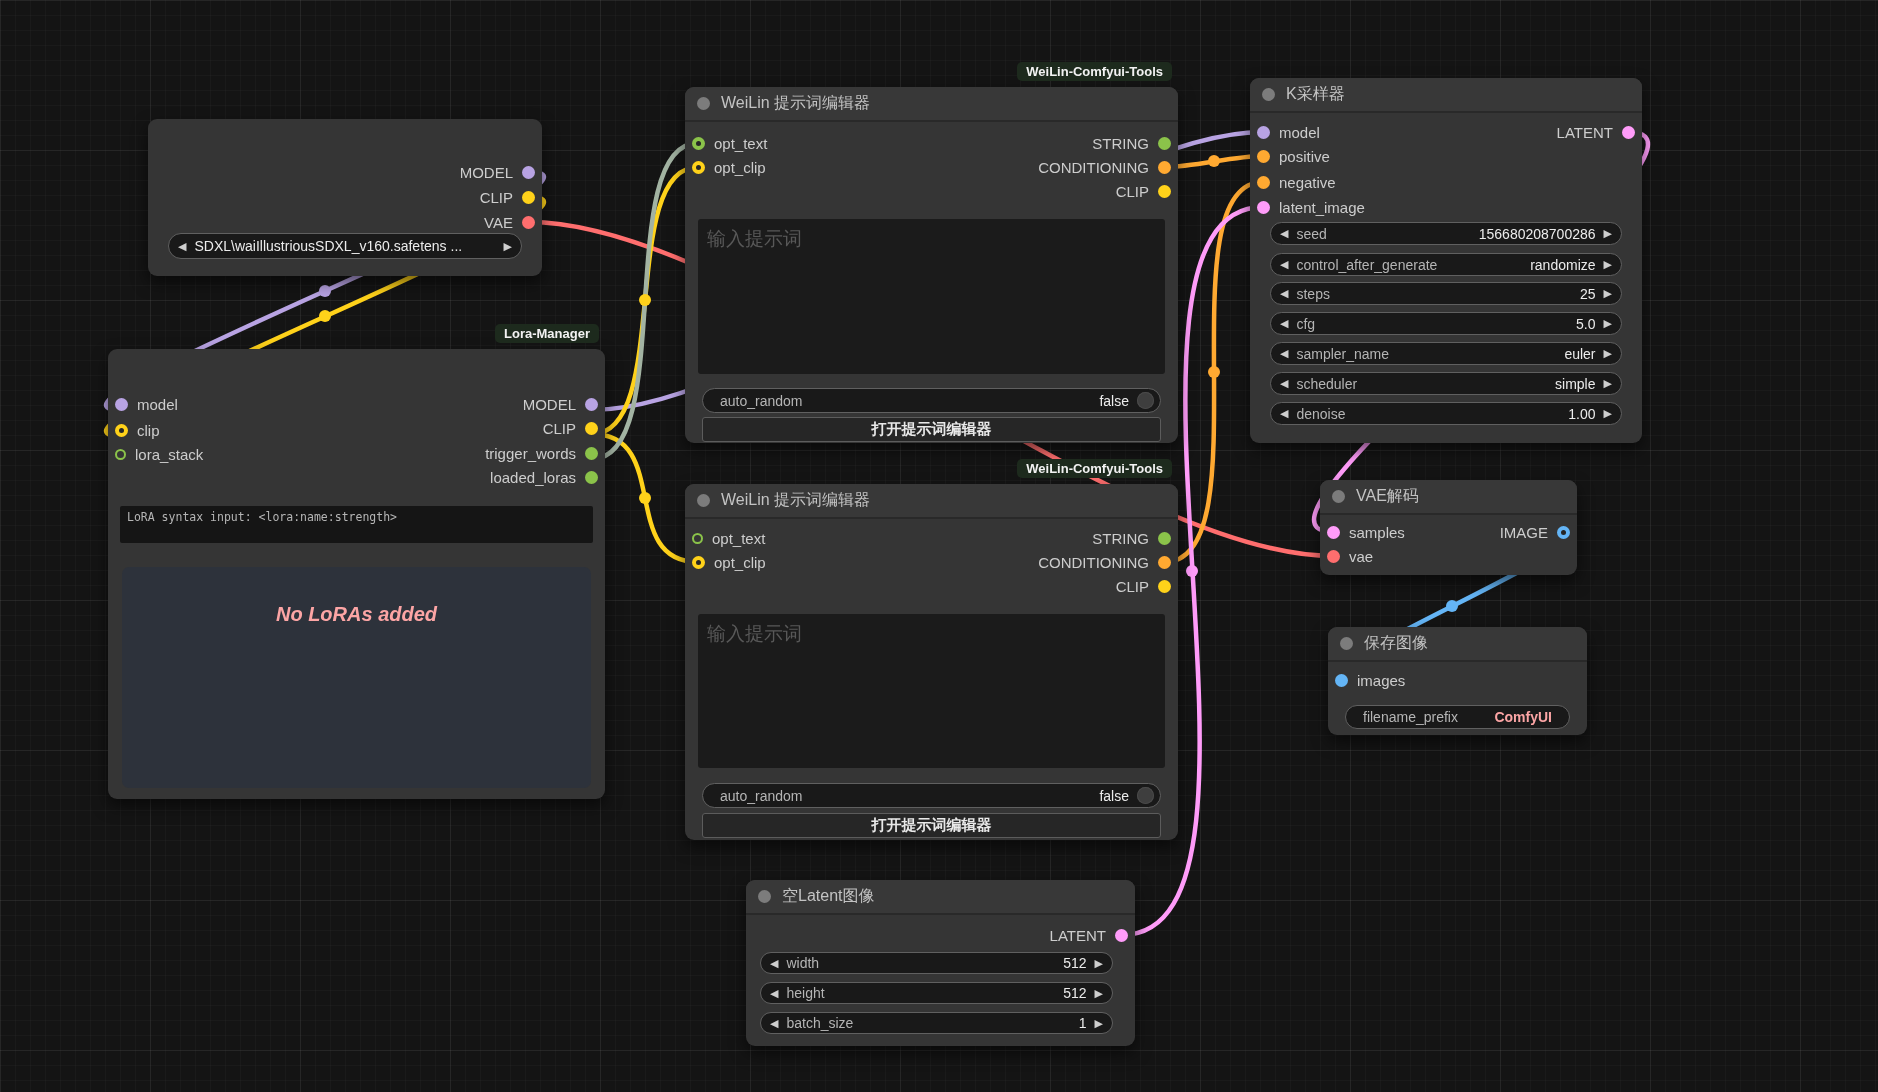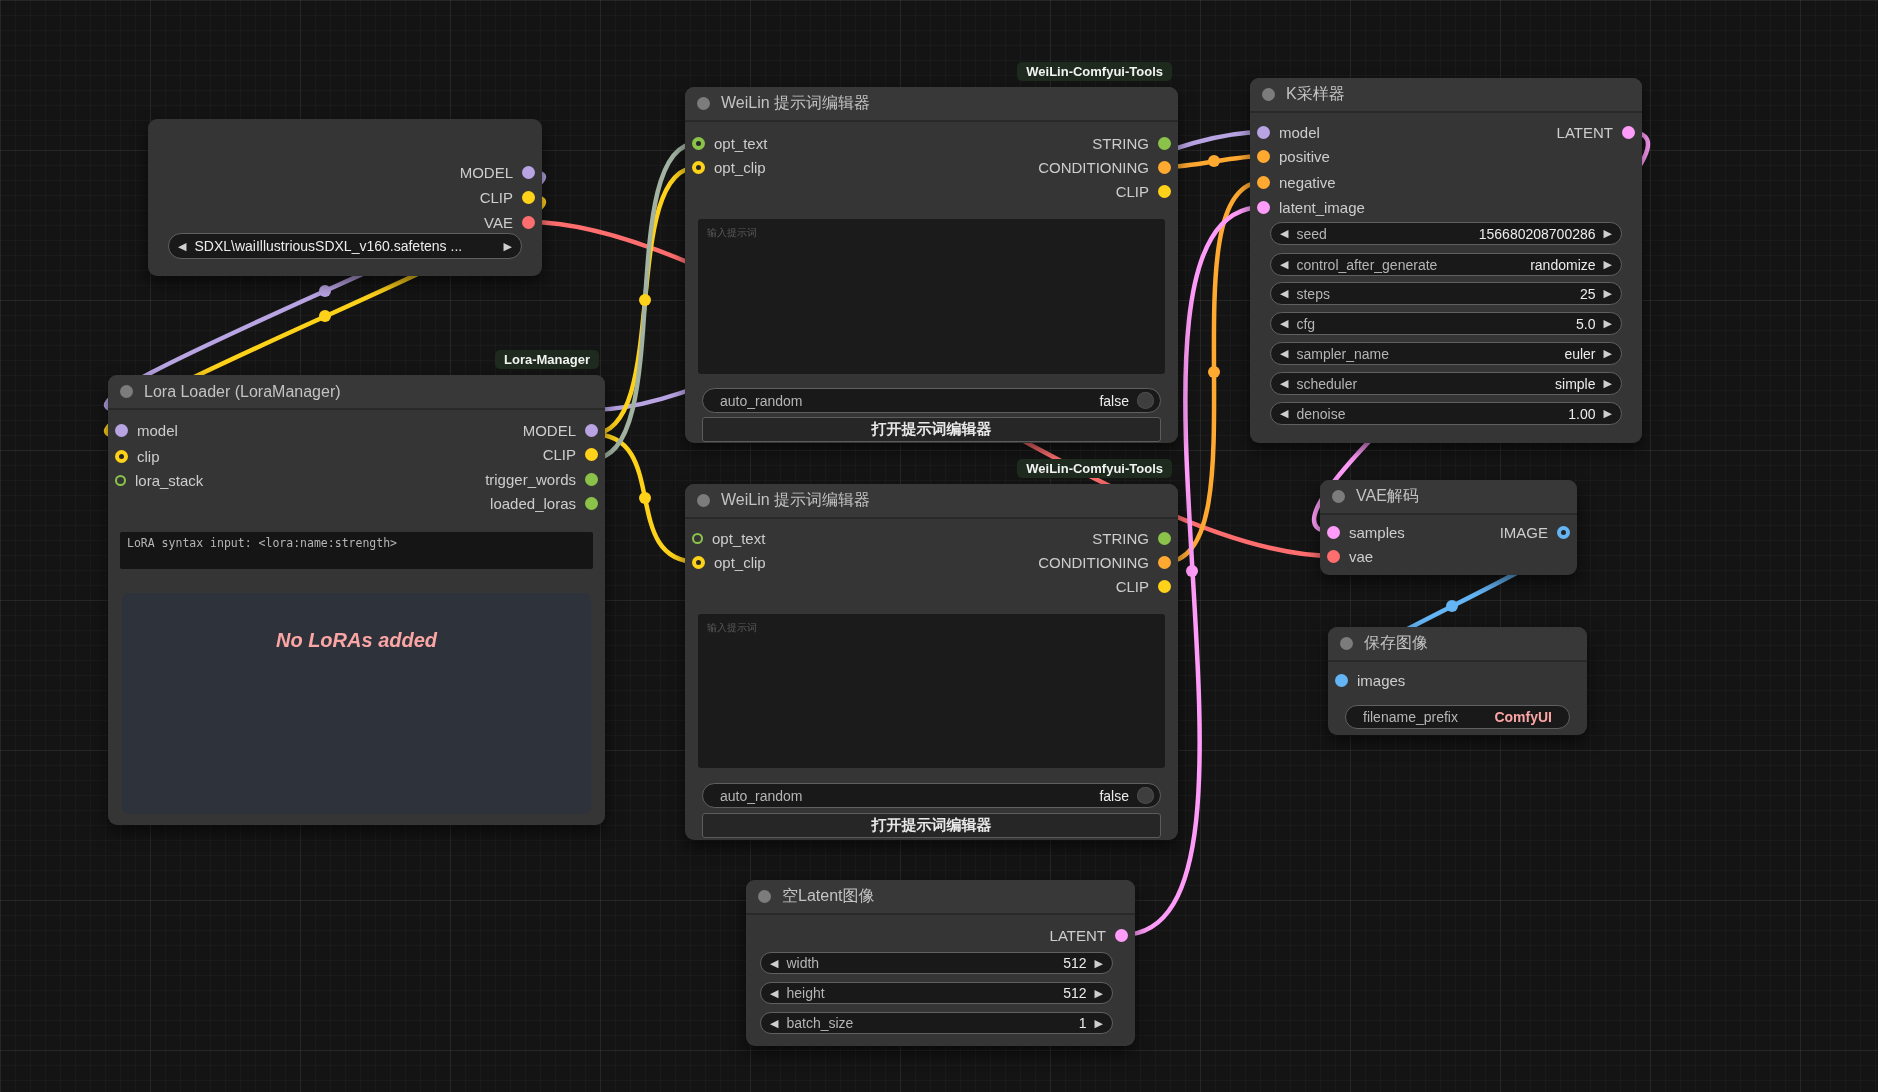--- a/index.html
+++ b/index.html
@@ -39,21 +39,21 @@
   .wvalue{color:#ececec;font-size:14px;margin-left:auto;margin-right:8px;white-space:nowrap;}
   .wvalue.grow{margin:0 8px;flex:1;text-align:left;overflow:hidden;}
   .wvalue.bold{font-weight:bold;color:#fca5a5;}
   .widget.plain .wlabel{}
   .toggle-knob{width:17px;height:17px;border-radius:50%;background:#3e3e3e;flex:none;
                margin-right:-3px;box-shadow:inset 0 0 0 1px #4a4a4a;}
   .nbutton{position:absolute;background:#262626;border:1px solid #5c5c5c;border-radius:3px;
            color:#e9e9e9;font-weight:bold;font-size:15px;display:flex;align-items:center;
            justify-content:center;box-sizing:border-box;}
   .ntext{position:absolute;background:#1b1b1b;border:none;border-radius:3px;resize:none;
-         color:#cfcfcf;font-size:10px;padding:7px 9px;box-sizing:border-box;outline:none;
+         color:#cfcfcf;font-size:19px;padding:7px 9px;box-sizing:border-box;outline:none;
          font-family:"Liberation Sans",sans-serif;}
   .ntext::placeholder{color:#585858;}
   .ntext.mono{font-family:"DejaVu Sans Mono",monospace;font-size:11.5px;background:#151515;
               color:#c5c5c5;padding:4px 7px;border-radius:2px;}
   .ntext.mono::placeholder{color:#b5b5b5;}
   .lora-panel{position:absolute;background:#2d323b;border-radius:7px;}
   .lora-empty{text-align:center;margin-top:36px;color:#fca5a5;font-size:20px;
               font-style:italic;font-weight:bold;}
 </style>
 </head>
@@ -98,26 +98,22 @@
       <span class="plabel">VAE</span>
       <span class="pdot" style="background-color: rgb(255, 110, 110);"></span>
     </div>
     <div class="widget" style="left:20px;top:114px;width:354px;height:26px;border-radius:13px">
       <span class="arrow">◀</span>
       <span class="wvalue grow">SDXL\waiIllustriousSDXL_v160.safetens ...</span>
       <span class="arrow">▶</span>
     </div>
   </div>
 
-  <div class="node" style="left:108px;top:375px;width:497px;height:450px">
+  <div class="node" style="left:108px;top:349px;width:497px;height:450px">
     <div class="badge">Lora-Manager</div>
-    <div class="ntitle">
-      <span class="tdot"></span>
-      <span class="ttext">Lora Loader (LoraManager)</span>
-    </div>
     <div class="prow in" style="top:43px">
       <span class="pdot" style="background-color: rgb(184, 163, 227);"></span>
       <span class="plabel">model</span>
     </div>
     <div class="prow in" style="top:69px">
       <span class="pdot donut" style="background-color: rgb(255, 210, 26);"></span>
       <span class="plabel">clip</span>
     </div>
     <div class="prow in" style="top:93px">
       <span class="pdot ring" style="border-color: rgb(139, 195, 74);"></span>

